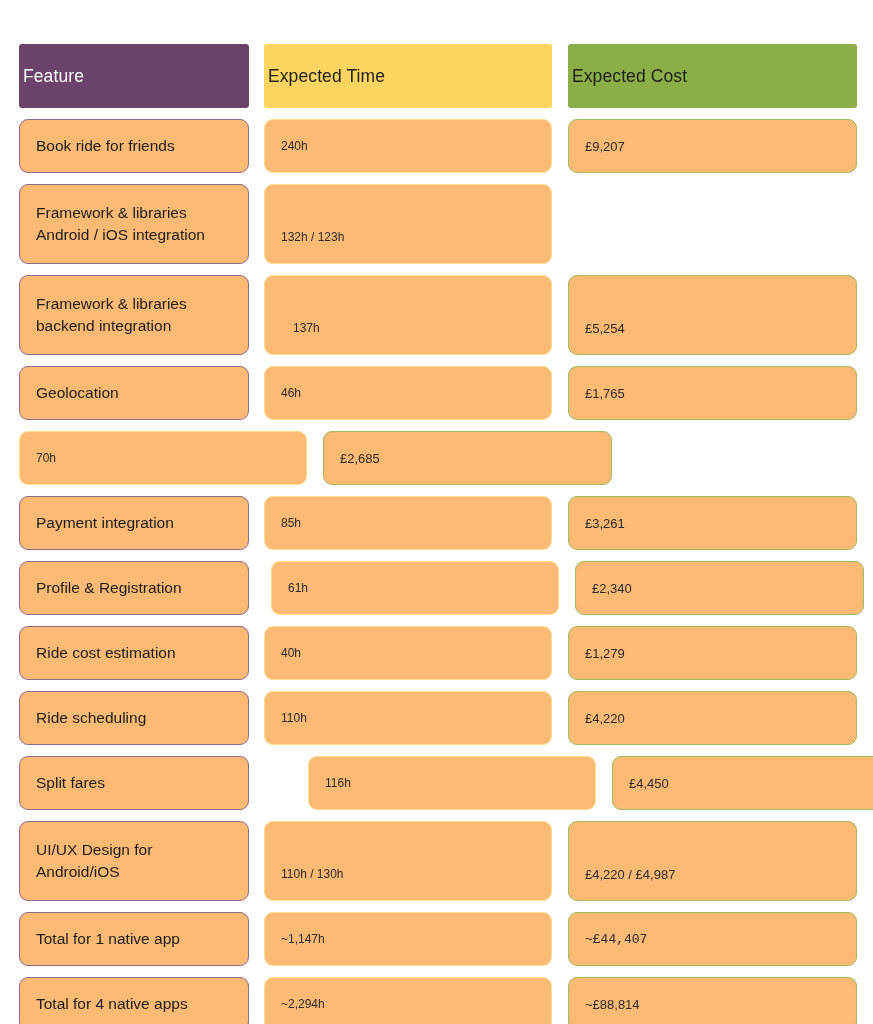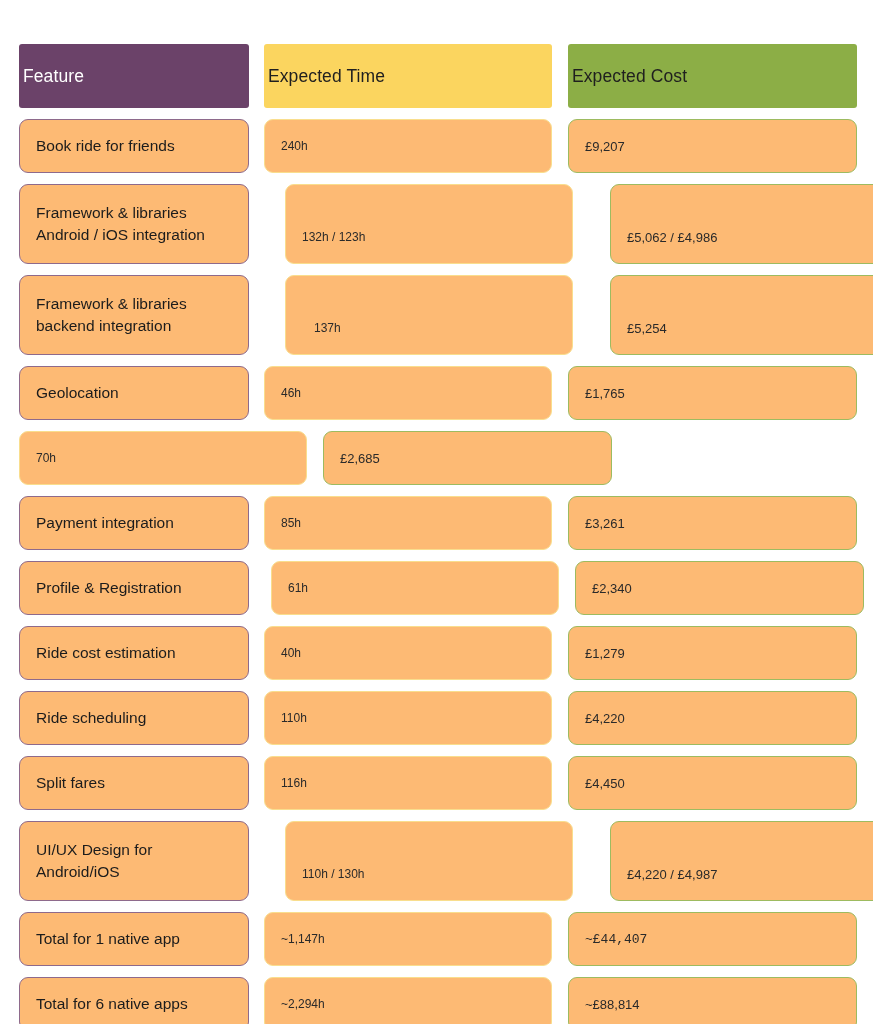--- a/index.html
+++ b/index.html
@@ -78,21 +78,20 @@
   
   .row.single .cell { height: 54px; }
 
   
   .row.tall .cell { height: 80px; }
   
   .row.tall .cell-time,
   .row.tall .cell-cost {
     align-items: flex-start;
     padding-top: 45px;
-    margin-left: 21px;
   }
   .row.tall .cell-feature { align-items: center; }
 
   .feature-text { display: block; }
   .feature-text .ln { display: block; }
 
   .value-text { display: block; }
 </style>
 </head>
 <body>
@@ -128,23 +127,20 @@
       <div class="row tall">
         <div class="cell cell-feature col-feature" style="border-color: rgb(142, 106, 140);">
           <span class="feature-text">
             <span class="ln">Framework &amp; libraries</span>
             <span class="ln">Android / iOS integration</span>
           </span>
         </div>
         <div class="cell cell-time col-time" style="border-color: rgb(249, 222, 142);">
           <span class="value-text">132h / 123h</span>
         </div>
-        <div class="cell cell-cost col-cost" style="border-color: rgb(157, 187, 96);">
-          <span class="value-text">£5,062 / £4,986</span>
-        </div>
       </div>
       <div class="row tall">
         <div class="cell cell-feature col-feature" style="border-color: rgb(142, 106, 140);">
           <span class="feature-text">
             <span class="ln">Framework &amp; libraries</span>
             <span class="ln">backend integration</span>
           </span>
         </div>
         <div class="cell cell-time col-time" style="border-color: rgb(249, 222, 142); padding-left: 28px;">
           <span class="value-text">137h</span>
@@ -225,21 +221,21 @@
         <div class="cell cell-cost col-cost" style="border-color: rgb(157, 187, 96);">
           <span class="value-text">£4,220</span>
         </div>
       </div>
       <div class="row single">
         <div class="cell cell-feature col-feature" style="border-color: rgb(142, 106, 140);">
           <span class="feature-text">
             <span class="ln">Split fares</span>
           </span>
         </div>
-        <div class="cell cell-time col-time" style="border-color: rgb(249, 222, 142);">
+        <div class="cell cell-time col-time" style="border-color: rgb(249, 222, 142); margin-left: 44px;">
           <span class="value-text">116h</span>
         </div>
         <div class="cell cell-cost col-cost" style="border-color: rgb(157, 187, 96);">
           <span class="value-text">£4,450</span>
         </div>
       </div>
       <div class="row tall">
         <div class="cell cell-feature col-feature" style="border-color: rgb(142, 106, 140);">
           <span class="feature-text">
             <span class="ln">UI/UX Design for</span>
@@ -262,21 +258,21 @@
         <div class="cell cell-time col-time" style="border-color: rgb(249, 222, 142);">
           <span class="value-text">~1,147h</span>
         </div>
         <div class="cell cell-cost col-cost" style="border-color: rgb(157, 187, 96); font-family: Liberation Mono, monospace;">
           <span class="value-text">~£44,407</span>
         </div>
       </div>
       <div class="row single">
         <div class="cell cell-feature col-feature" style="border-color: rgb(142, 106, 140);">
           <span class="feature-text">
-            <span class="ln">Total for 6 native apps</span>
+            <span class="ln">Total for 4 native apps</span>
           </span>
         </div>
         <div class="cell cell-time col-time" style="border-color: rgb(249, 222, 142);">
           <span class="value-text">~2,294h</span>
         </div>
         <div class="cell cell-cost col-cost" style="border-color: rgb(157, 187, 96);">
           <span class="value-text">~£88,814</span>
         </div>
       </div>
     </div>

